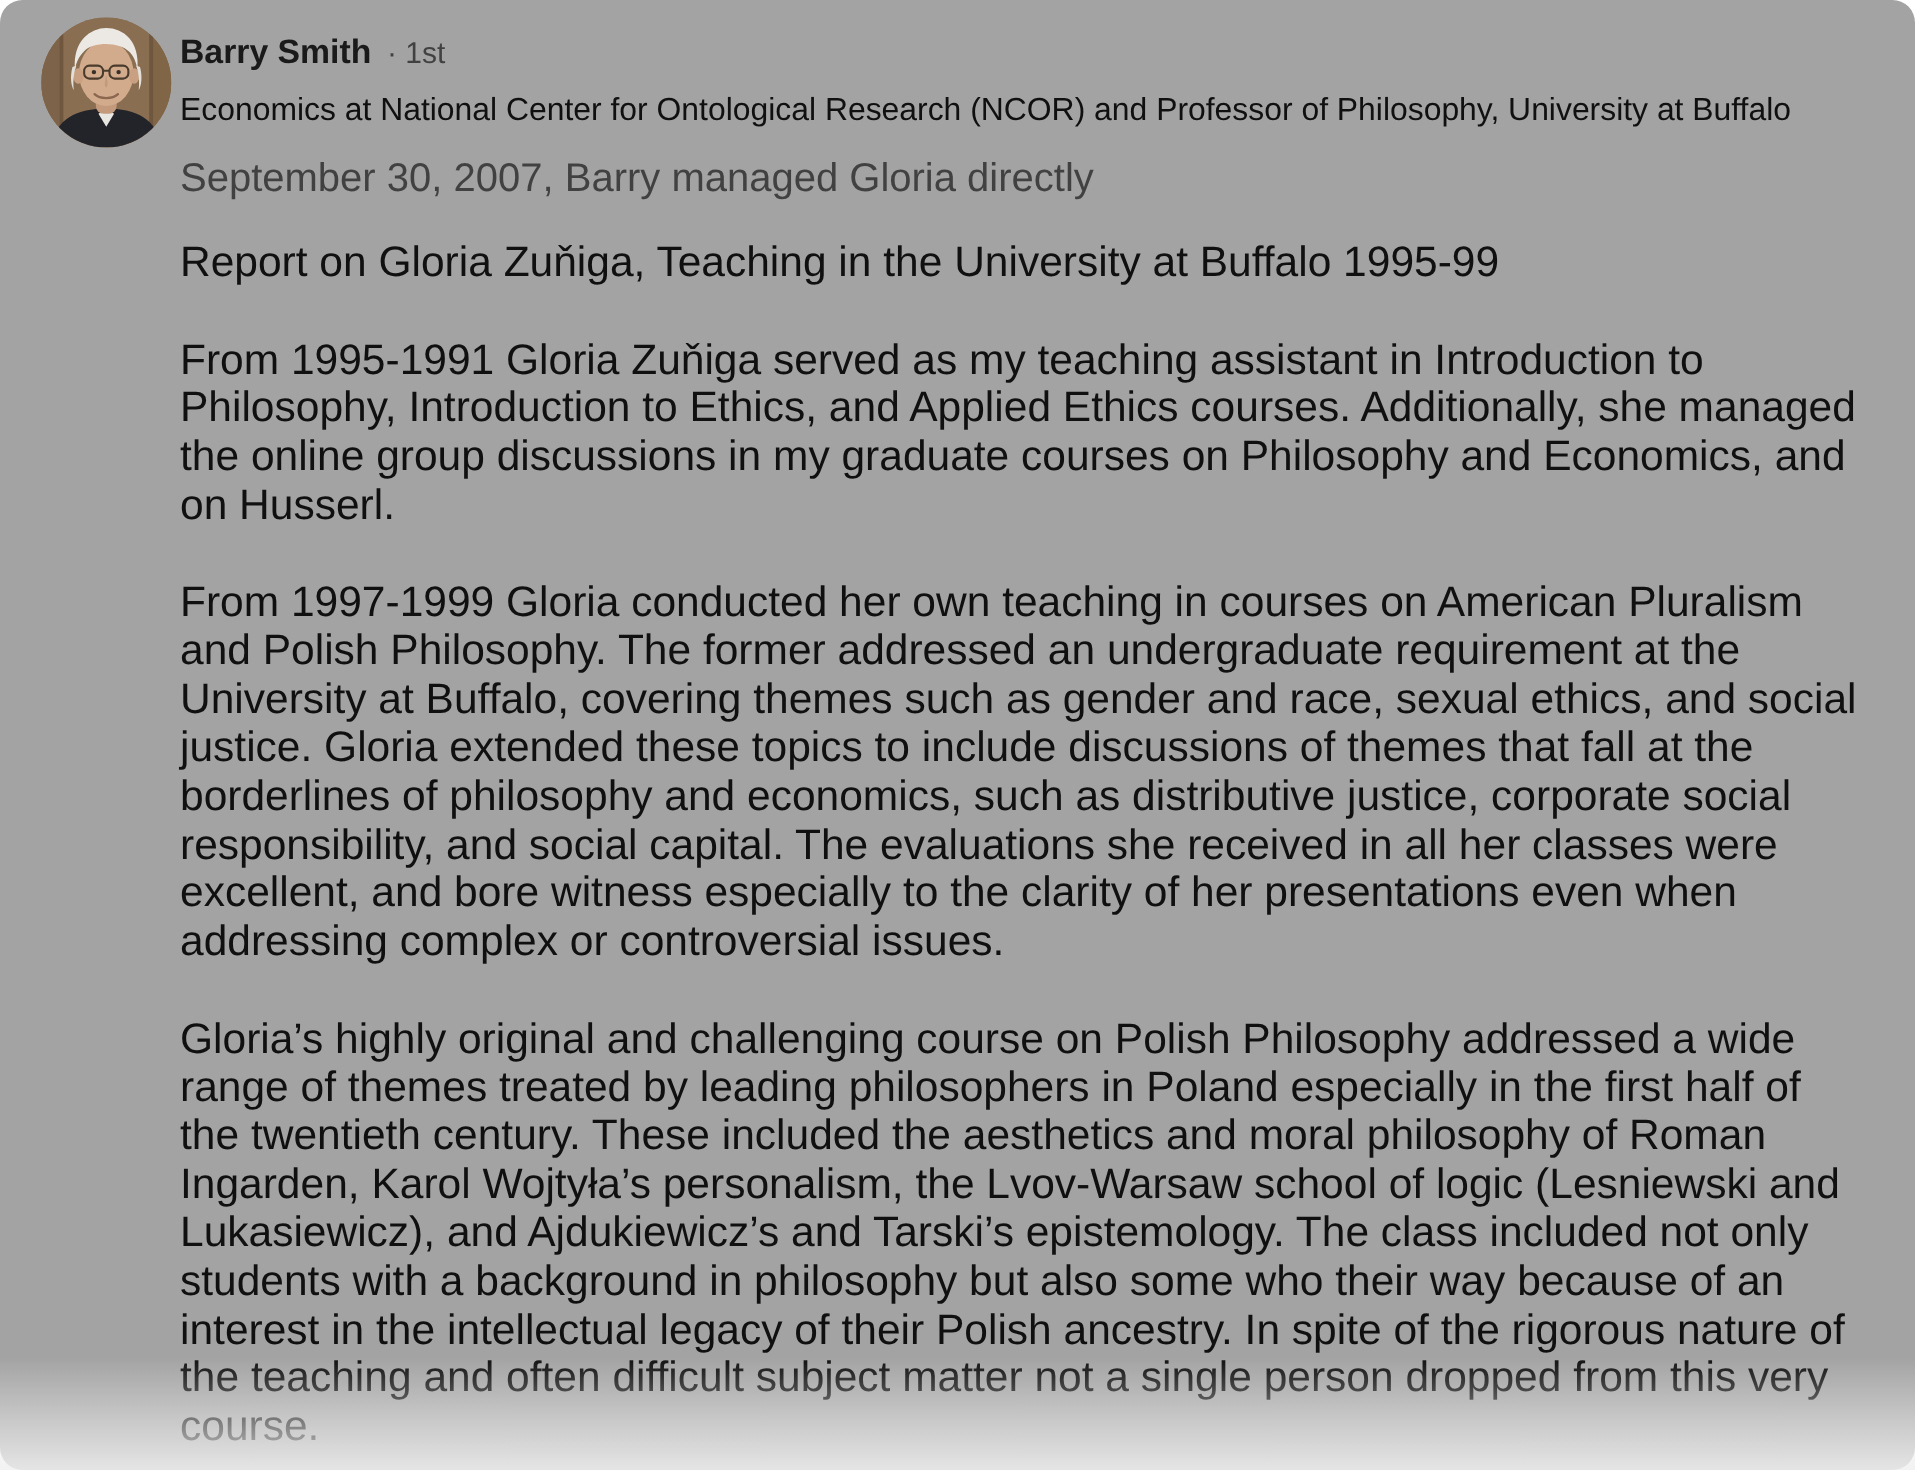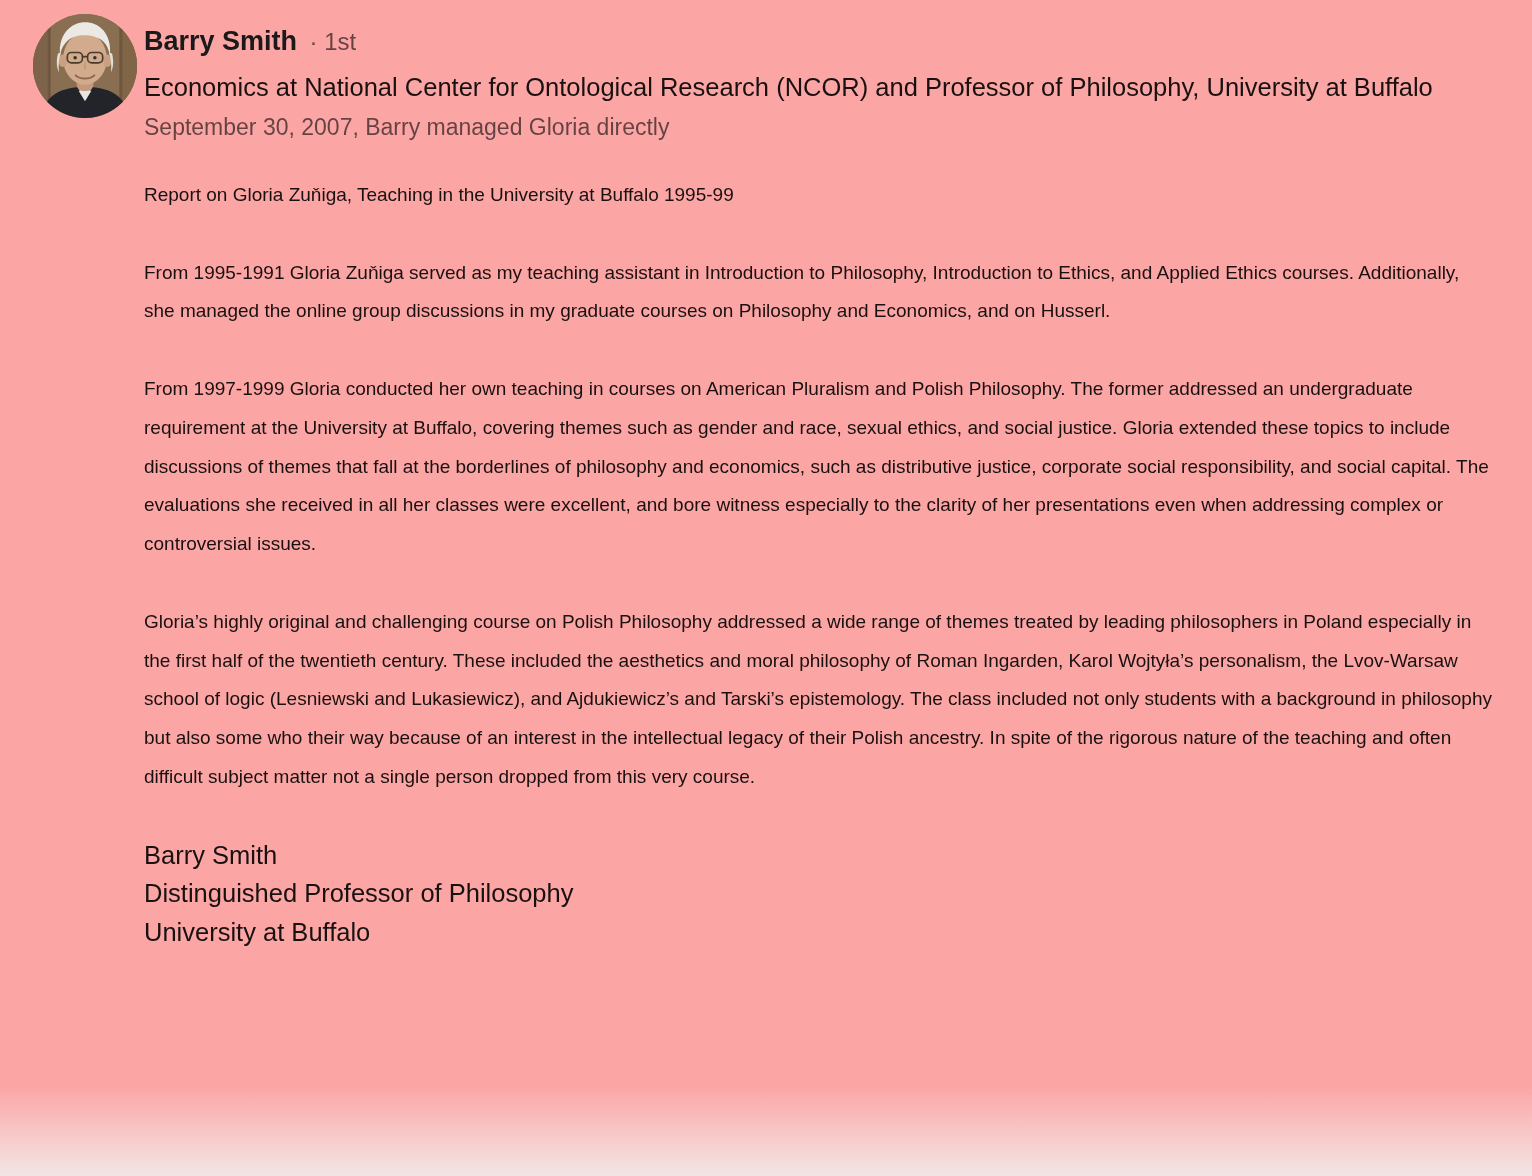--- a/index.html
+++ b/index.html
@@ -11,21 +11,22 @@
     width: 1532px;
     height: 1176px;
     position: relative;
     overflow: hidden;
     font-family: "Liberation Sans", "DejaVu Sans", sans-serif;
     color: rgba(0,0,0,0.9);
   }
   .card {
     position: absolute;
     inset: 0;
-    background: #fca5a5;
+    background: #a3a3a3;
+    border-radius: 18px;
   }
   .header {
     display: flex;
     align-items: flex-start;
     padding: 12px 40px 0 33px;
   }
   .avatar {
     flex: 0 0 auto;
     width: 104px;
     height: 104px;
@@ -55,29 +56,29 @@
     font-weight: 400;
     color: rgba(0,0,0,0.6);
     margin-left: 8px;
   }
   .headline {
     font-size: 25.5px;
     line-height: 38px;
     color: rgba(0,0,0,0.9);
   }
   .context {
-    font-size: 23px;
+    font-size: 32px;
     line-height: 38px;
-    margin-top: 2px;
+    margin-top: 16px;
     color: rgba(0,0,0,0.6);
   }
   .body-text {
     margin: 30px 40px 0 144px;
     max-width: 1352px;
-    font-size: 19px;
+    font-size: 34px;
     line-height: 38.8px;
     color: rgba(0,0,0,0.9);
   }
   .body-text p {
     margin: 0 0 38.8px 0;
   }
   .signature {
     margin: 0 40px 0 144px;
     font-size: 25.5px;
     line-height: 38.8px;

